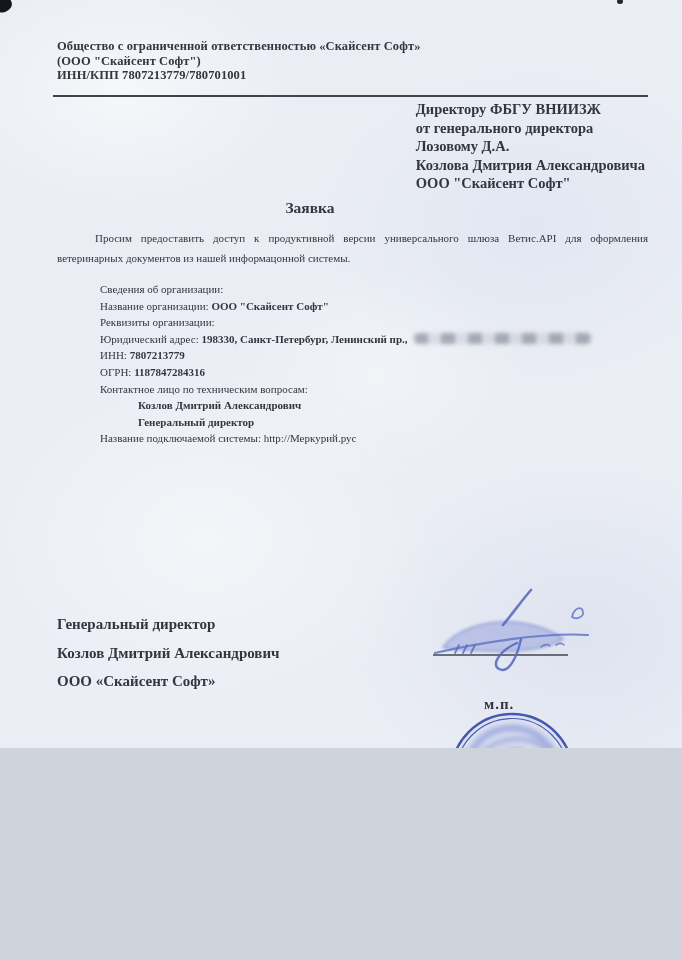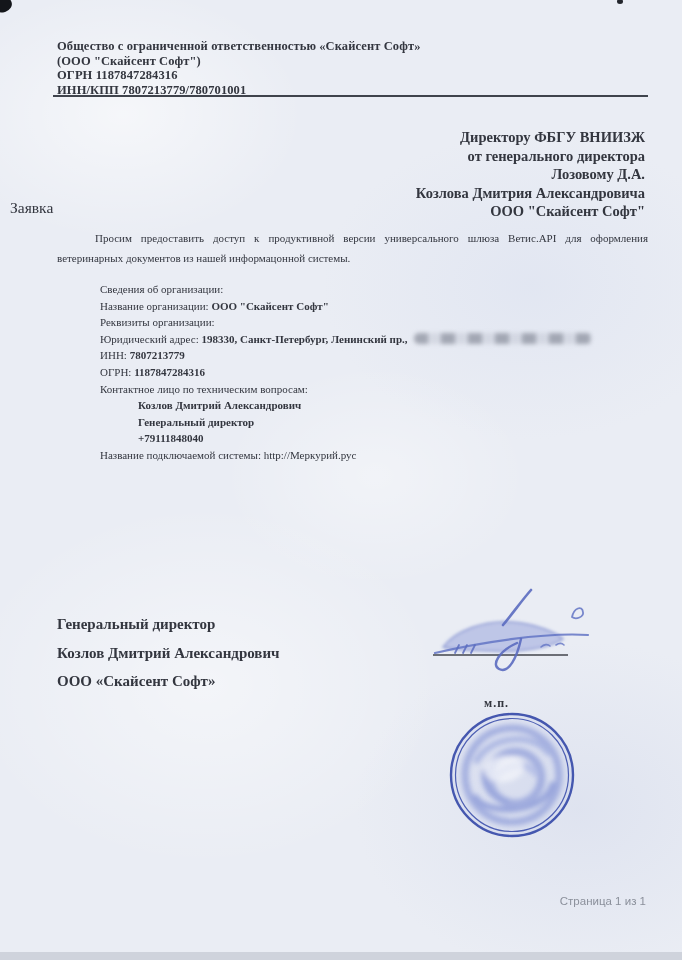--- a/index.html
+++ b/index.html
@@ -1,63 +1,62 @@
 <!DOCTYPE html>
 <html><head>
 <meta charset="utf-8">
 <style>
   html,body{margin:0;padding:0;background:#cfd3dc;}
   .page{
-    position:relative;width:682px;height:952px;overflow:hidden;
+    position:relative;width:682px;height:748px;overflow:hidden;
     background-color:#eaedf4;
     font-family:"Liberation Serif", serif;
     color:#33363f;
   }
   .page::before{
     content:"";position:absolute;inset:0;pointer-events:none;
     background:
       radial-gradient(260px 180px at 18% 12%, rgba(255,255,255,.55), transparent 70%),
       radial-gradient(300px 220px at 78% 30%, rgba(219,225,240,.55), transparent 70%),
       radial-gradient(340px 260px at 30% 72%, rgba(255,255,255,.45), transparent 70%),
       radial-gradient(320px 240px at 85% 85%, rgba(213,219,236,.55), transparent 70%),
       radial-gradient(220px 160px at 55% 50%, rgba(255,255,255,.35), transparent 70%);
   }
   .sender{position:absolute;left:57px;top:39px;font-weight:bold;font-size:12.5px;line-height:14.5px;letter-spacing:.1px;}
   .rule{position:absolute;left:53px;top:95px;width:595px;height:2px;background:#3f434c;}
-  .addressee{position:absolute;right:37px;top:100px;text-align:right;font-weight:bold;font-size:14.5px;line-height:18.6px;margin-top:28px;}
-  .title{position:absolute;left:10px;top:199px;width:600px;text-align:left;font-weight:normal;font-size:15.5px;}
+  .addressee{position:absolute;right:37px;top:100px;text-align:left;font-weight:bold;font-size:14.5px;line-height:18.6px;}
+  .title{position:absolute;left:10px;top:199px;width:600px;text-align:center;font-weight:bold;font-size:15.5px;}
   .para1{position:absolute;left:57px;top:229px;width:591px;font-size:11px;line-height:19.5px;text-align:justify;text-indent:38px;}
   .details{position:absolute;left:100px;top:281px;font-size:11px;line-height:16.6px;width:560px;}
   .details .indent{margin-left:38px;font-weight:bold;}
   .redact{
     display:inline-block;width:178px;height:11px;margin-left:6px;vertical-align:-1px;border-radius:5px;
     background:repeating-linear-gradient(90deg, rgba(108,113,128,.55) 0 14px, rgba(152,157,172,.22) 14px 27px);
     filter:blur(2.2px);
   }
   .para2{position:absolute;left:57px;top:496px;width:592px;font-size:14.5px;line-height:23px;text-align:justify;}
   .sigblock{position:absolute;left:57px;top:610px;font-weight:bold;font-size:15px;line-height:28.5px;}
   .sig-svg{position:absolute;left:425px;top:583px;}
-  .mp{position:absolute;left:484px;top:696px;font-weight:bold;font-size:12px;letter-spacing:1px;}
+  .mp{position:absolute;left:484px;top:696px;font-weight:bold;font-size:15px;letter-spacing:1px;}
   .stamp{position:absolute;left:445px;top:708px;}
   .footer{position:absolute;right:36px;top:895px;font-family:"Liberation Sans", sans-serif;font-size:11.5px;color:#8b909b;}
   .blob-tl{position:absolute;left:-5px;top:-2px;width:17px;height:14px;background:#14161a;border-radius:60% 50% 55% 45%;transform:rotate(-18deg);}
   .speck-tr{position:absolute;left:617px;top:-1px;width:6px;height:5px;background:#23262c;border-radius:50%;}
 </style>
 </head>
 <body>
 
 <div class="page">
 
   <div class="blob-tl"></div>
   <div class="speck-tr"></div>
 
   <div class="sender">
     <div>Общество с ограниченной ответственностью «Скайсент Софт»</div>
     <div>(ООО "Скайсент Софт")</div>
-    <div>ОГРН 1187847284316</div>
     <div>ИНН/КПП 7807213779/780701001</div>
   </div>
 
   <div class="rule"></div>
 
   <div class="addressee">
     <div>Директору ФБГУ ВНИИЗЖ</div>
     <div>от генерального директора</div>
     <div>Лозовому Д.А.</div>
     <div>Козлова Дмитрия Александровича</div>
@@ -83,21 +82,20 @@
       <span>ИНН:</span>
       <b>7807213779</b>
     </div>
     <div>
       <span>ОГРН:</span>
       <b>1187847284316</b>
     </div>
     <div>Контактное лицо по техническим вопросам:</div>
     <div class="indent">Козлов Дмитрий Александрович</div>
     <div class="indent">Генеральный директор</div>
-    <div class="indent">+79111848040</div>
     <div>
       <span>Название подключаемой системы:</span>
       <span>http://Меркурий.рус</span>
     </div>
   </div>
 
 
   <div class="sigblock">
     <div>Генеральный директор</div>
     <div>Козлов Дмитрий Александрович</div>

